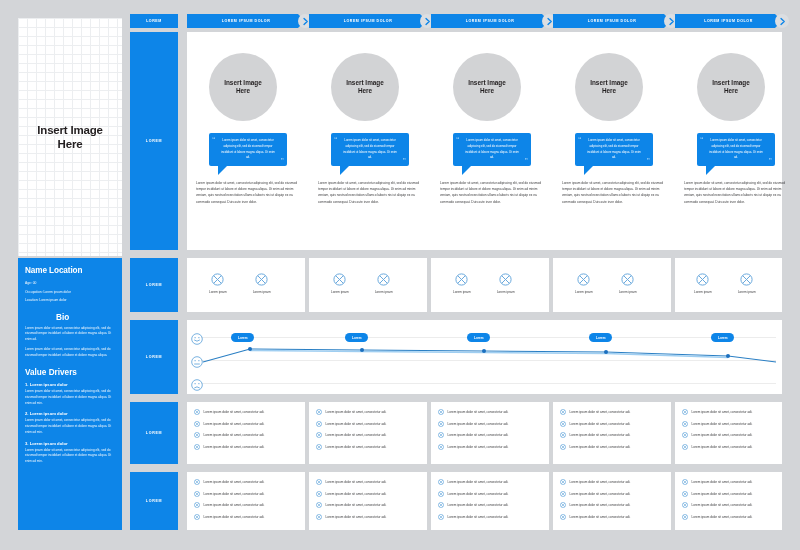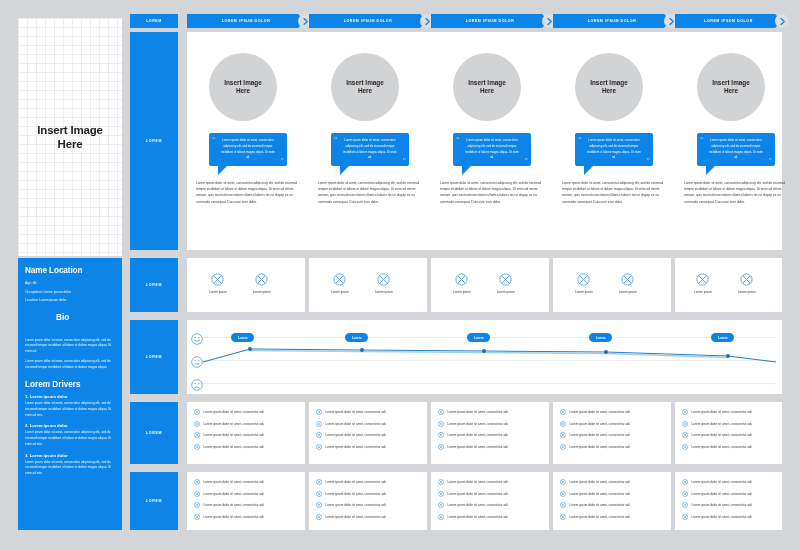--- a/index.html
+++ b/index.html
@@ -24,21 +24,21 @@
   .persona-photo-label {
     font-size: 11.5px; font-weight: bold; color: #231f20;
     text-align: center; line-height: 1.25; letter-spacing: -0.2px;
   }
   .persona-body {
     width: 104px; height: 272px; background: #0d85e8;
     margin-top: 2px; padding: 8px 7px 6px 7px; color: #ffffff; overflow: hidden;
   }
   .p-name { font-size: 8.2px; font-weight: bold; letter-spacing: -0.1px; margin-bottom: 4px; }
   .p-meta { font-size: 3.3px; line-height: 2.6; opacity: .96; }
-  .p-h2 { font-size: 8.2px; font-weight: bold; margin: 8px 0 16px 0; padding-left: 31px; }
+  .p-h2 { font-size: 8.2px; font-weight: bold; margin: 8px 0 4px 0; padding-left: 31px; }
   .p-para { font-size: 3.1px; line-height: 1.85; margin-bottom: 4px; opacity: .95; }
   .p-h3 { font-size: 8.2px; font-weight: bold; margin: 10px 0 5px 0; }
   .vd-item { margin-bottom: 5px; }
   .vd-title { font-size: 4.2px; font-weight: bold; margin-bottom: 2px; }
   .vd-text { font-size: 3.1px; line-height: 1.85; opacity: .95; }
 
   
   .rail { position: absolute; left: 130px; }
   .rail-block {
     position: absolute; left: 0; width: 48px; background: #0d85e8;
@@ -139,21 +139,21 @@
       <div class="persona-photo-label">Insert Image<br>Here</div>
     </div>
     <div class="persona-body">
       <div class="p-name">Name Location</div>
       <div class="p-meta">Age: 00</div>
       <div class="p-meta">Occupation: Lorem ipsum dolor</div>
       <div class="p-meta">Location: Lorem ipsum dolor</div>
       <div class="p-h2">Bio</div>
       <div class="p-para">Lorem ipsum dolor sit amet, consectetur adipiscing elit, sed do eiusmod tempor incididunt ut labore et dolore magna aliqua. Ut enim ad.</div>
       <div class="p-para">Lorem ipsum dolor sit amet, consectetur adipiscing elit, sed do eiusmod tempor incididunt ut labore et dolore magna aliqua.</div>
-      <div class="p-h3">Lorem Drivers</div>
+      <div class="p-h3">Value Drivers</div>
       <div class="vd-item">
         <div class="vd-title">1. Lorem ipsum dolor</div>
         <div class="vd-text">Lorem ipsum dolor sit amet, consectetur adipiscing elit, sed do eiusmod tempor incididunt ut labore et dolore magna aliqua. Ut enim ad min.</div>
       </div>
       <div class="vd-item">
         <div class="vd-title">2. Lorem ipsum dolor</div>
         <div class="vd-text">Lorem ipsum dolor sit amet, consectetur adipiscing elit, sed do eiusmod tempor incididunt ut labore et dolore magna aliqua. Ut enim ad min.</div>
       </div>
       <div class="vd-item">
         <div class="vd-title">3. Lorem ipsum dolor</div>

